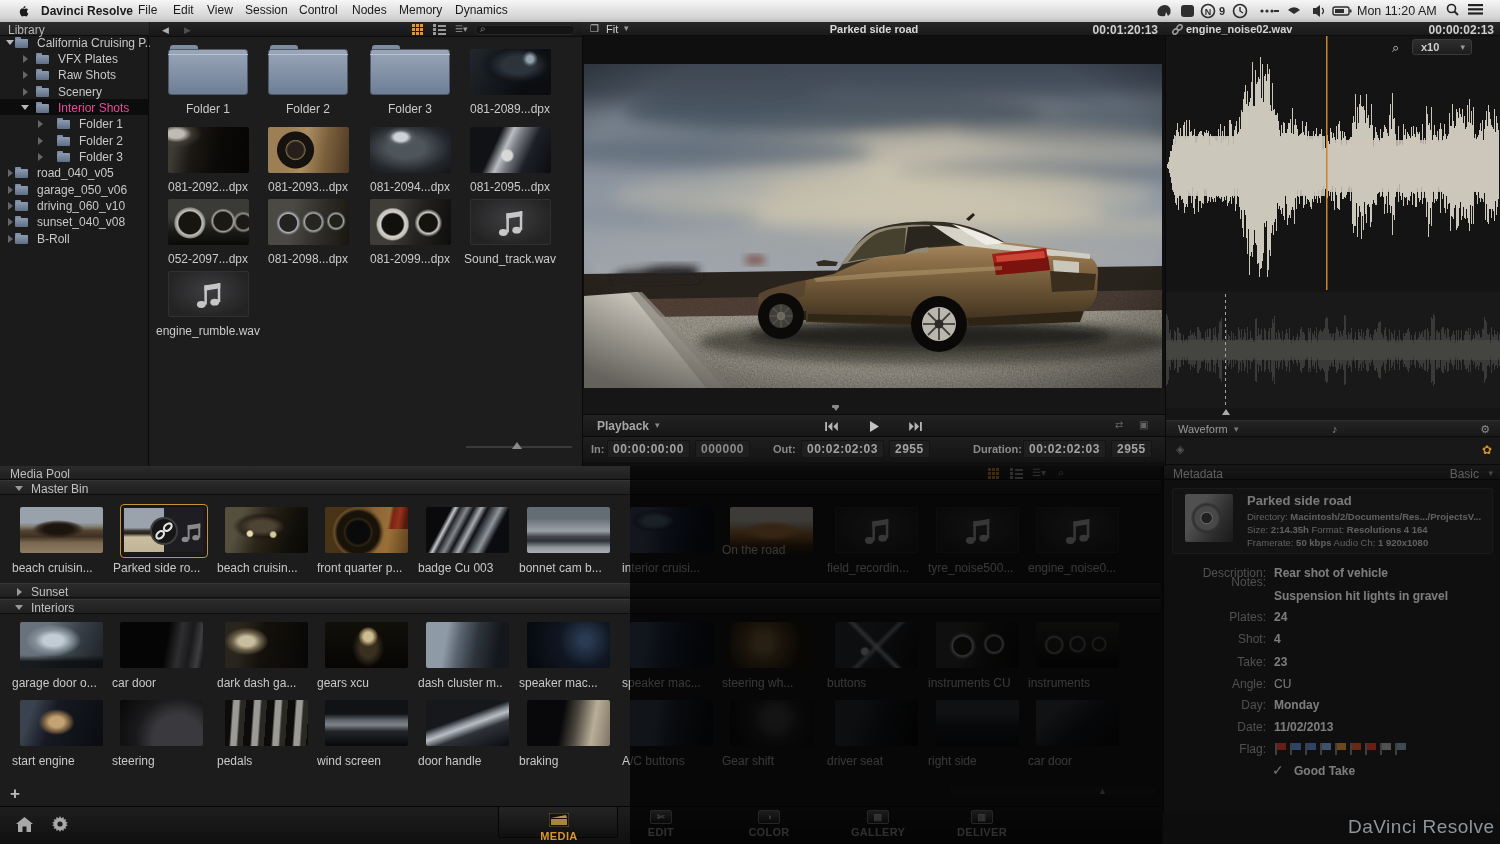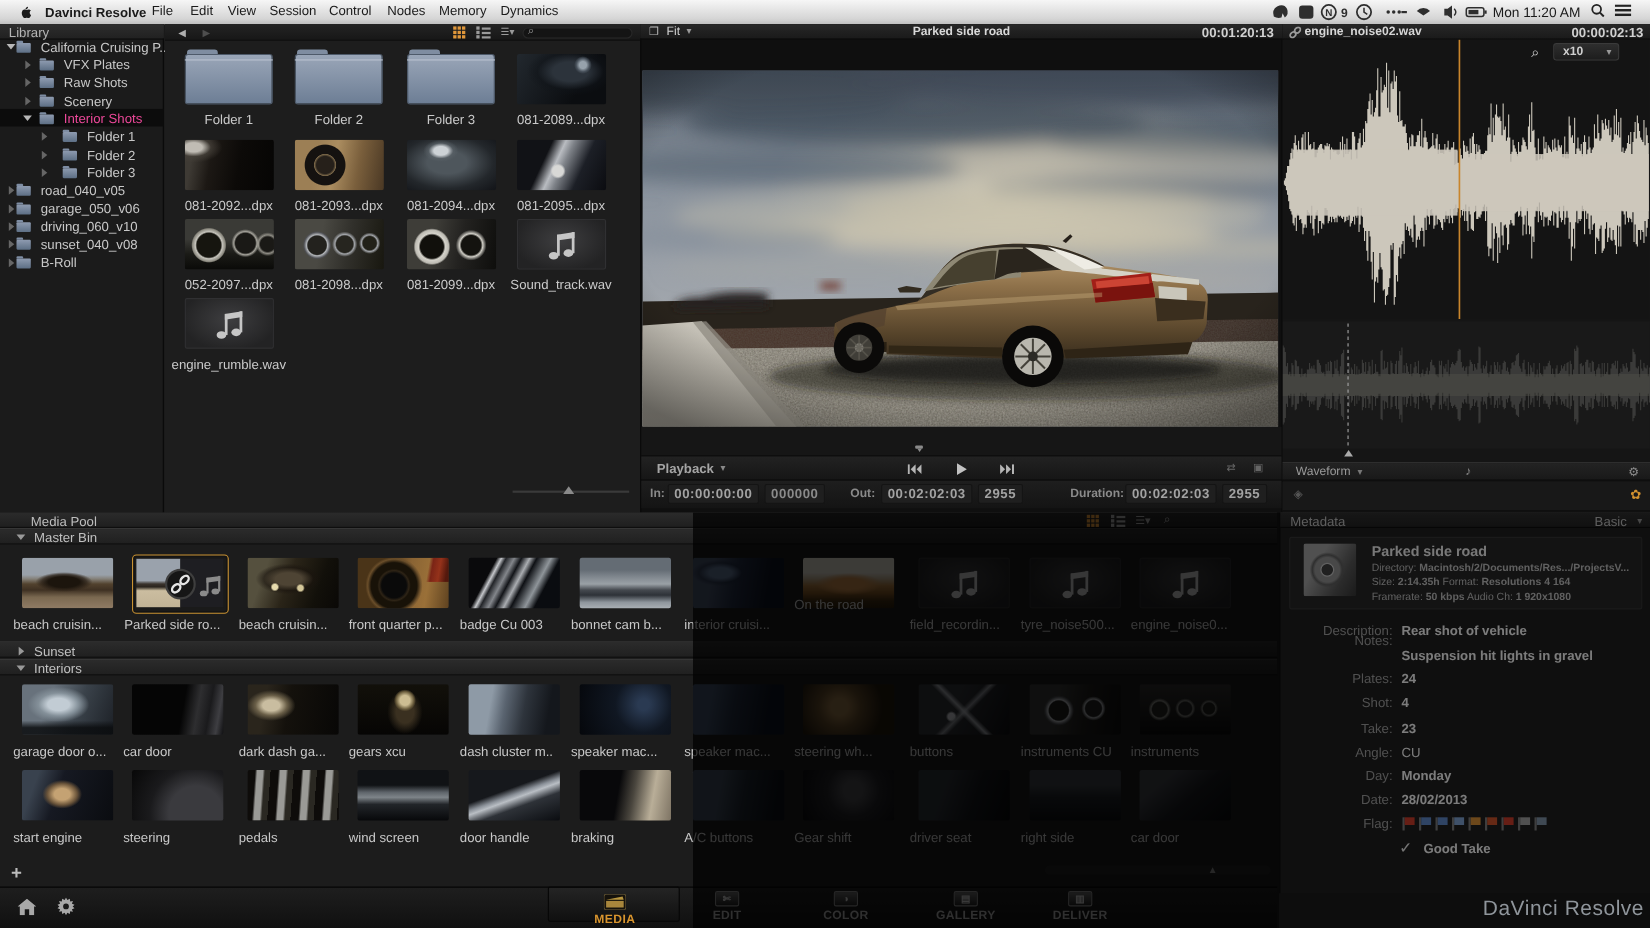--- a/index.html
+++ b/index.html
@@ -473,21 +473,21 @@
     <span style="position:absolute;left:68px;top:3px;font-size:9px;color:#777">▾</span>
     <span style="position:absolute;left:166px;top:2px;color:#8a8a8a">♪</span>
     <span style="position:absolute;right:10px;top:2px;color:#8a8a8a">⚙</span>
   </div>
 <div class="a" style="left:1166px;top:438px;width:334px;height:27px;background:#181818;border-bottom:1px solid #0a0a0a">
     <span style="position:absolute;right:8px;top:5px;color:#d2912f;font-size:12px">✿</span>
     <span style="position:absolute;left:10px;top:5px;color:#555;font-size:11px">◈</span>
   </div>
 <div class="a" id="mpool"></div>
 <div class="a" id="mphdr">
-    <span style="position:absolute;left:28px;top:1px">Media Pool</span>
+    <span style="position:absolute;left:10px;top:1px">Media Pool</span>
     <div style="position:absolute;left:988px;top:2px;width:11px;height:11px">
       <div style="position:absolute;left:0px;top:0px;width:3px;height:3px;background:#e0973a"></div>
       <div style="position:absolute;left:4px;top:0px;width:3px;height:3px;background:#e0973a"></div>
       <div style="position:absolute;left:8px;top:0px;width:3px;height:3px;background:#e0973a"></div>
       <div style="position:absolute;left:0px;top:4px;width:3px;height:3px;background:#e0973a"></div>
       <div style="position:absolute;left:4px;top:4px;width:3px;height:3px;background:#e0973a"></div>
       <div style="position:absolute;left:8px;top:4px;width:3px;height:3px;background:#e0973a"></div>
       <div style="position:absolute;left:0px;top:8px;width:3px;height:3px;background:#e0973a"></div>
       <div style="position:absolute;left:4px;top:8px;width:3px;height:3px;background:#e0973a"></div>
       <div style="position:absolute;left:8px;top:8px;width:3px;height:3px;background:#e0973a"></div>
@@ -682,21 +682,21 @@
     <div class="mrow" style="left:110px;top:144px;font-weight:bold">24</div>
     <div class="mlab" style="left:7px;top:166px">Shot:</div>
     <div class="mrow" style="left:110px;top:166px;font-weight:bold">4</div>
     <div class="mlab" style="left:7px;top:189px">Take:</div>
     <div class="mrow" style="left:110px;top:189px;font-weight:bold">23</div>
     <div class="mlab" style="left:7px;top:211px">Angle:</div>
     <div class="mrow" style="left:110px;top:211px;font-weight:normal">CU</div>
     <div class="mlab" style="left:7px;top:232px">Day:</div>
     <div class="mrow" style="left:110px;top:232px;font-weight:bold">Monday</div>
     <div class="mlab" style="left:7px;top:254px">Date:</div>
-    <div class="mrow" style="left:110px;top:254px;font-weight:bold">28/02/2013</div>
+    <div class="mrow" style="left:110px;top:254px;font-weight:bold">11/02/2013</div>
     <div class="mlab" style="left:7px;top:276px">Flag:</div>
     <div class="a" style="left:110px;top:277px;width:13px;height:12px">
 <div style="position:absolute;left:1px;top:0;width:2px;height:12px;background:#777"></div>
 <div style="position:absolute;left:3px;top:0;width:9px;height:7px;background:#c33b2a"></div>
     </div>
     <div class="a" style="left:125px;top:277px;width:13px;height:12px">
 <div style="position:absolute;left:1px;top:0;width:2px;height:12px;background:#777"></div>
 <div style="position:absolute;left:3px;top:0;width:9px;height:7px;background:#5b82c0"></div>
     </div>
     <div class="a" style="left:140px;top:277px;width:13px;height:12px">

